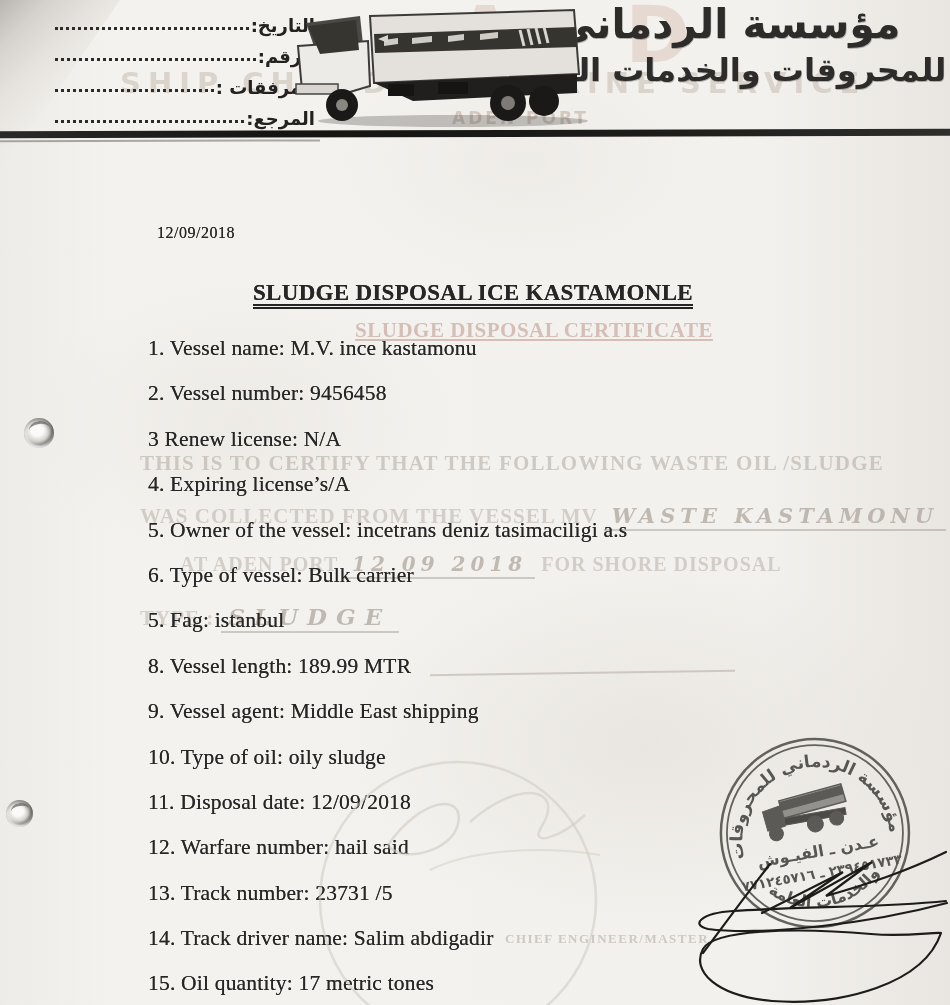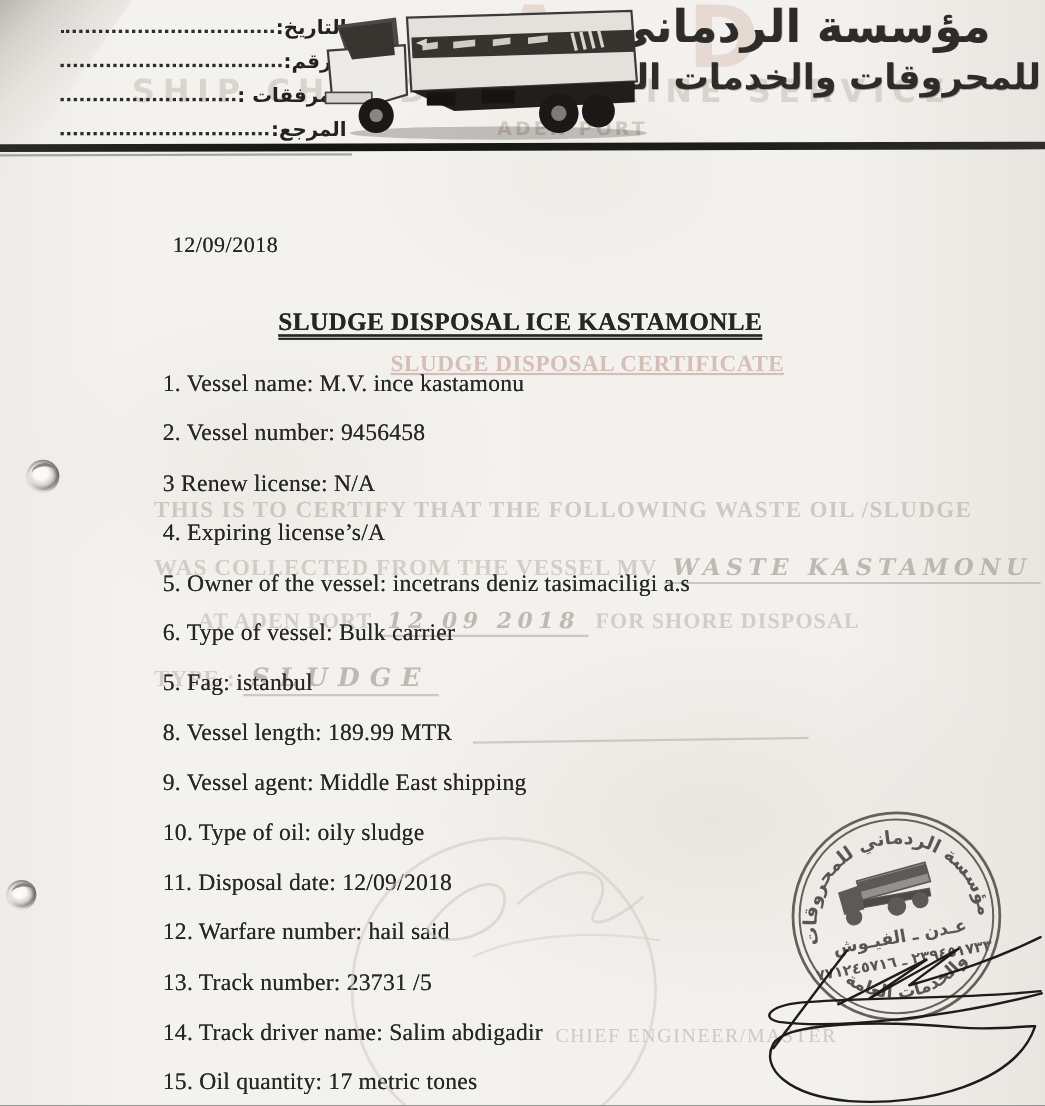--- a/index.html
+++ b/index.html
@@ -49,24 +49,24 @@
   .g-collected{left:140px;top:503px;font-size:21px;font-weight:bold;letter-spacing:1px;
     color:rgba(168,156,148,.42);white-space:nowrap;filter:blur(.4px);}
   .g-hand{font-style:italic;font-family:"DejaVu Serif",serif;letter-spacing:5px;
     border-bottom:2px solid rgba(160,148,140,.45);padding:0 8px 1px 8px;color:rgba(150,138,130,.55);}
   .g-portdate{left:140px;top:552px;font-size:20px;font-weight:bold;letter-spacing:1px;
     color:rgba(168,156,148,.42);white-space:nowrap;filter:blur(.4px);margin-left:40px;}
   .g-type{left:140px;top:603px;font-size:21px;font-weight:bold;letter-spacing:1px;
     color:rgba(168,156,148,.40);white-space:nowrap;filter:blur(.4px);}
   .g-type .g-hand{font-size:23px;letter-spacing:9px;}
   .g-underline{left:430px;top:672px;width:305px;height:2px;background:rgba(166,156,148,.45);transform:rotate(-.8deg);}
-  .g-chief{left:505px;top:931px;font-size:18px;font-weight:normal;letter-spacing:1.5px;
+  .g-chief{left:505px;top:931px;font-size:13px;font-weight:bold;letter-spacing:1.5px;
     color:rgba(176,166,158,.55);filter:blur(.4px);}
   
-  .doc-date{position:absolute;left:157px;top:212px;font-size:20px;letter-spacing:.5px;
+  .doc-date{position:absolute;left:157px;top:224px;font-size:16px;letter-spacing:.5px;
     text-shadow:0 0 .5px rgba(40,40,40,.85);font-family:Liberation Serif, serif;}
   .doc-title{position:absolute;left:253px;top:280px;font-size:23px;font-weight:bold;letter-spacing:.3px;
     text-decoration:underline;text-underline-offset:4px;border-bottom:2px solid #222;
     padding-bottom:1px;text-shadow:0 0 .5px rgba(30,30,30,.9);}
   .items{position:absolute;left:148px;top:336px;width:700px;}
   .item{height:45.4px;font-size:21.5px;letter-spacing:.2px;white-space:nowrap;
     text-shadow:0 0 .5px rgba(40,40,40,.85);}
   
   .stamp{position:absolute;left:708px;top:726px;transform:rotate(-10deg);opacity:.92;}
   .sig{position:absolute;left:0;top:0;}

